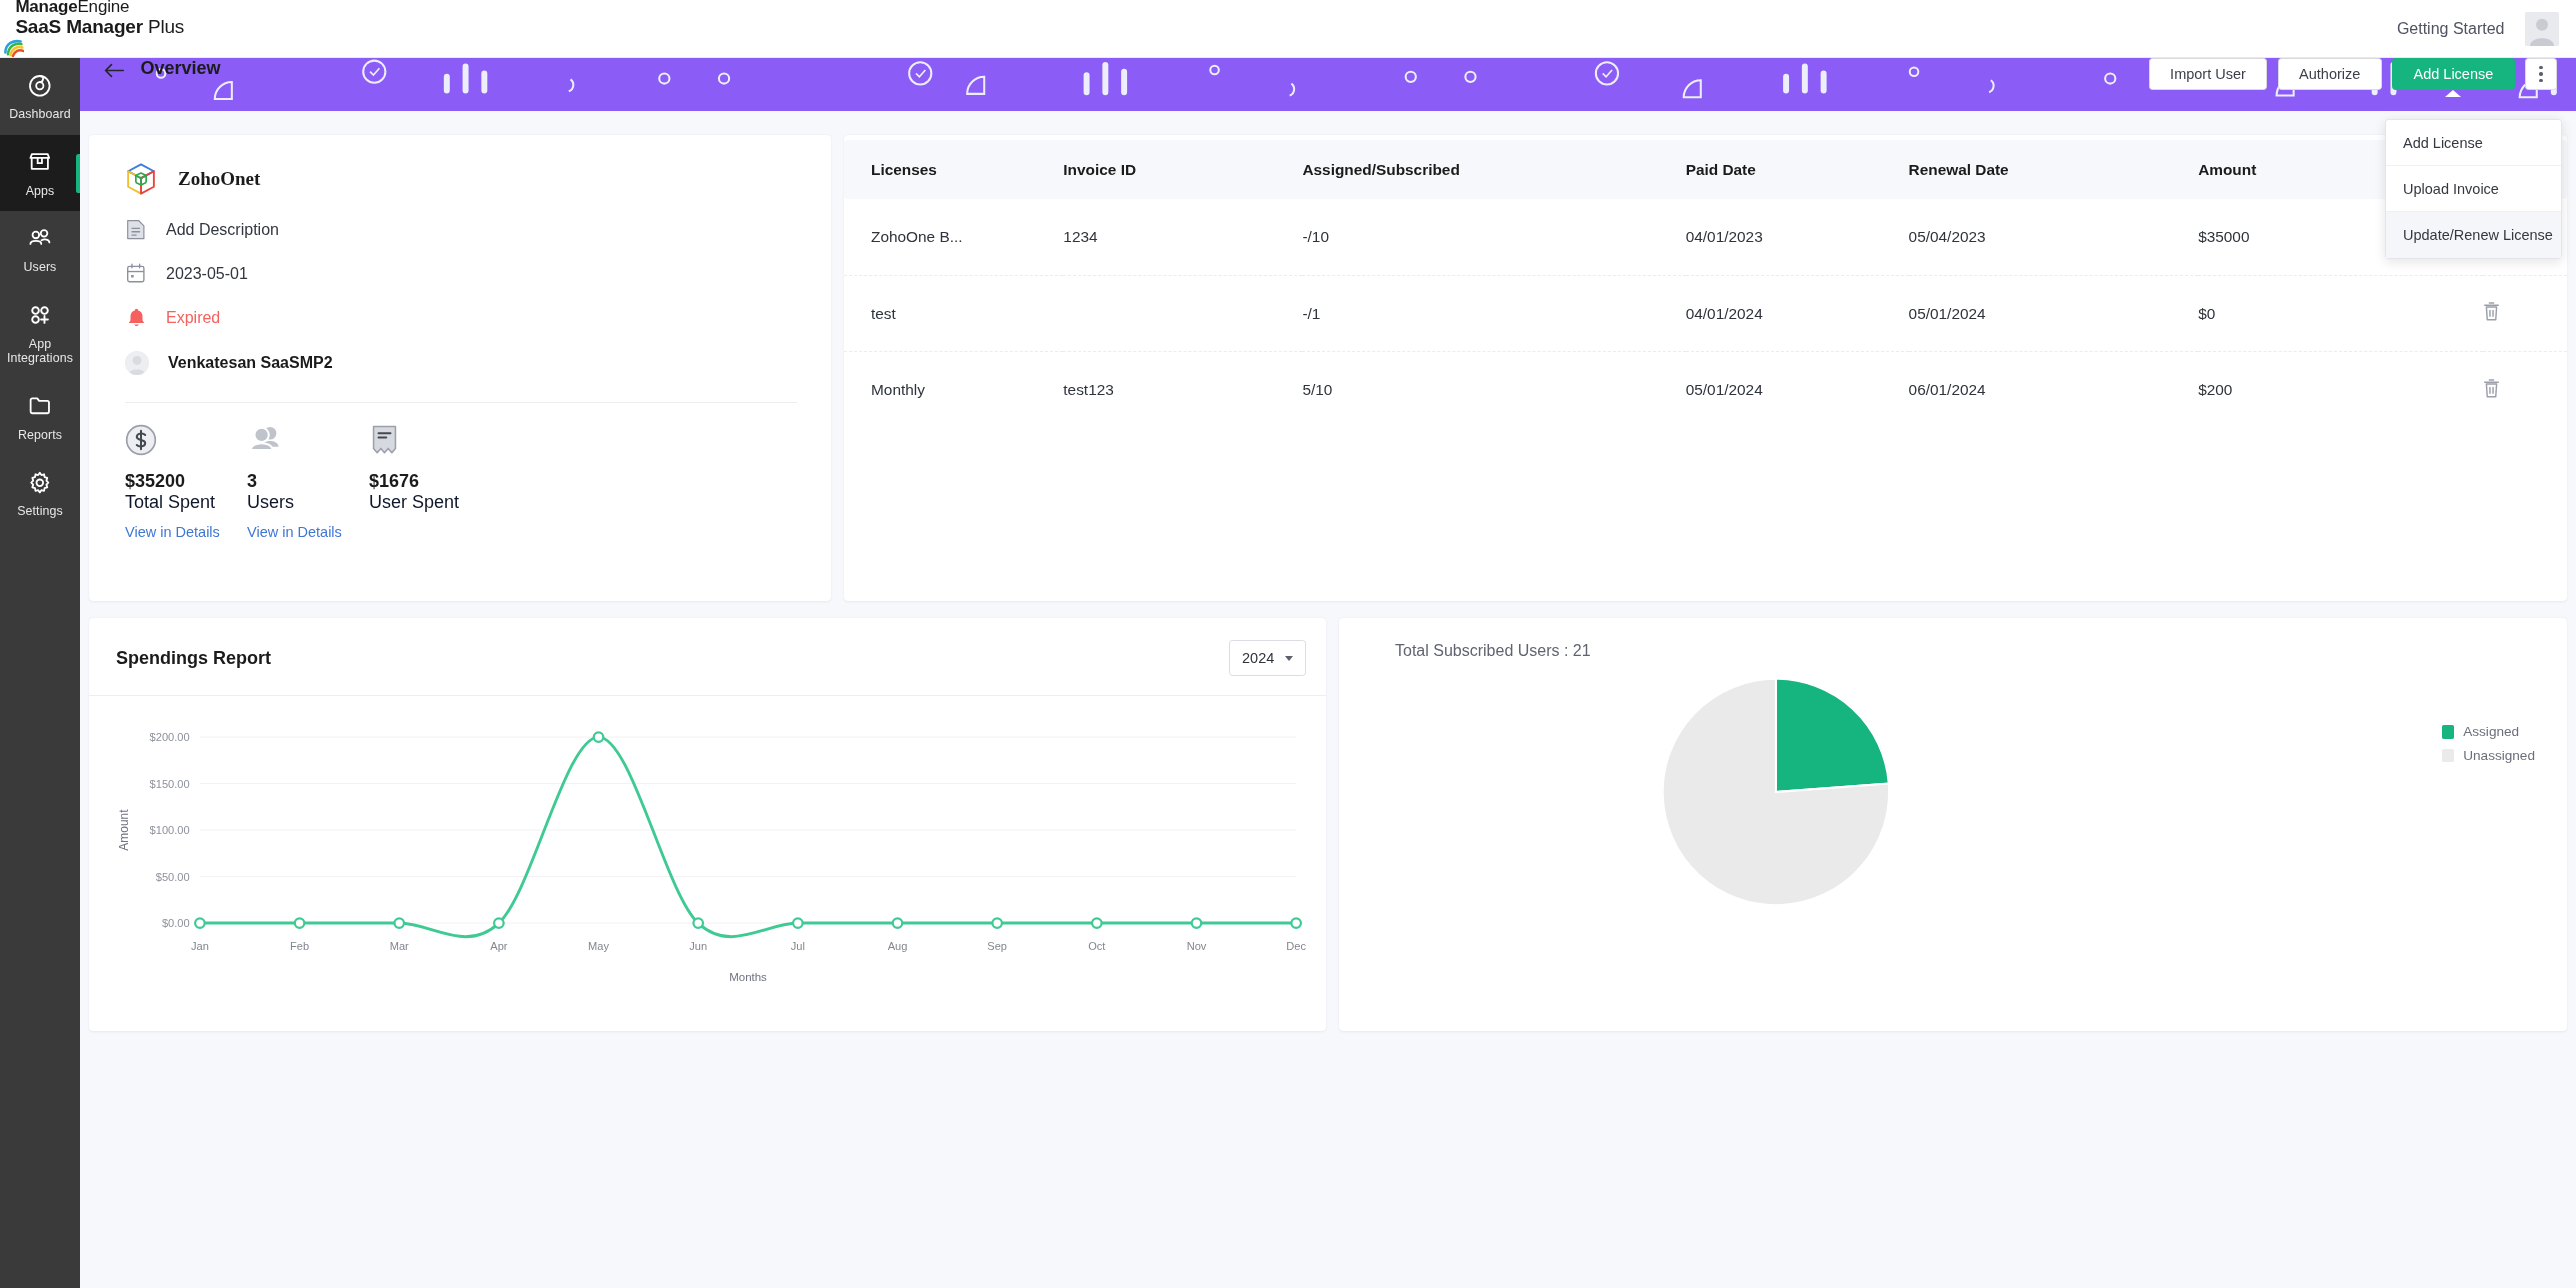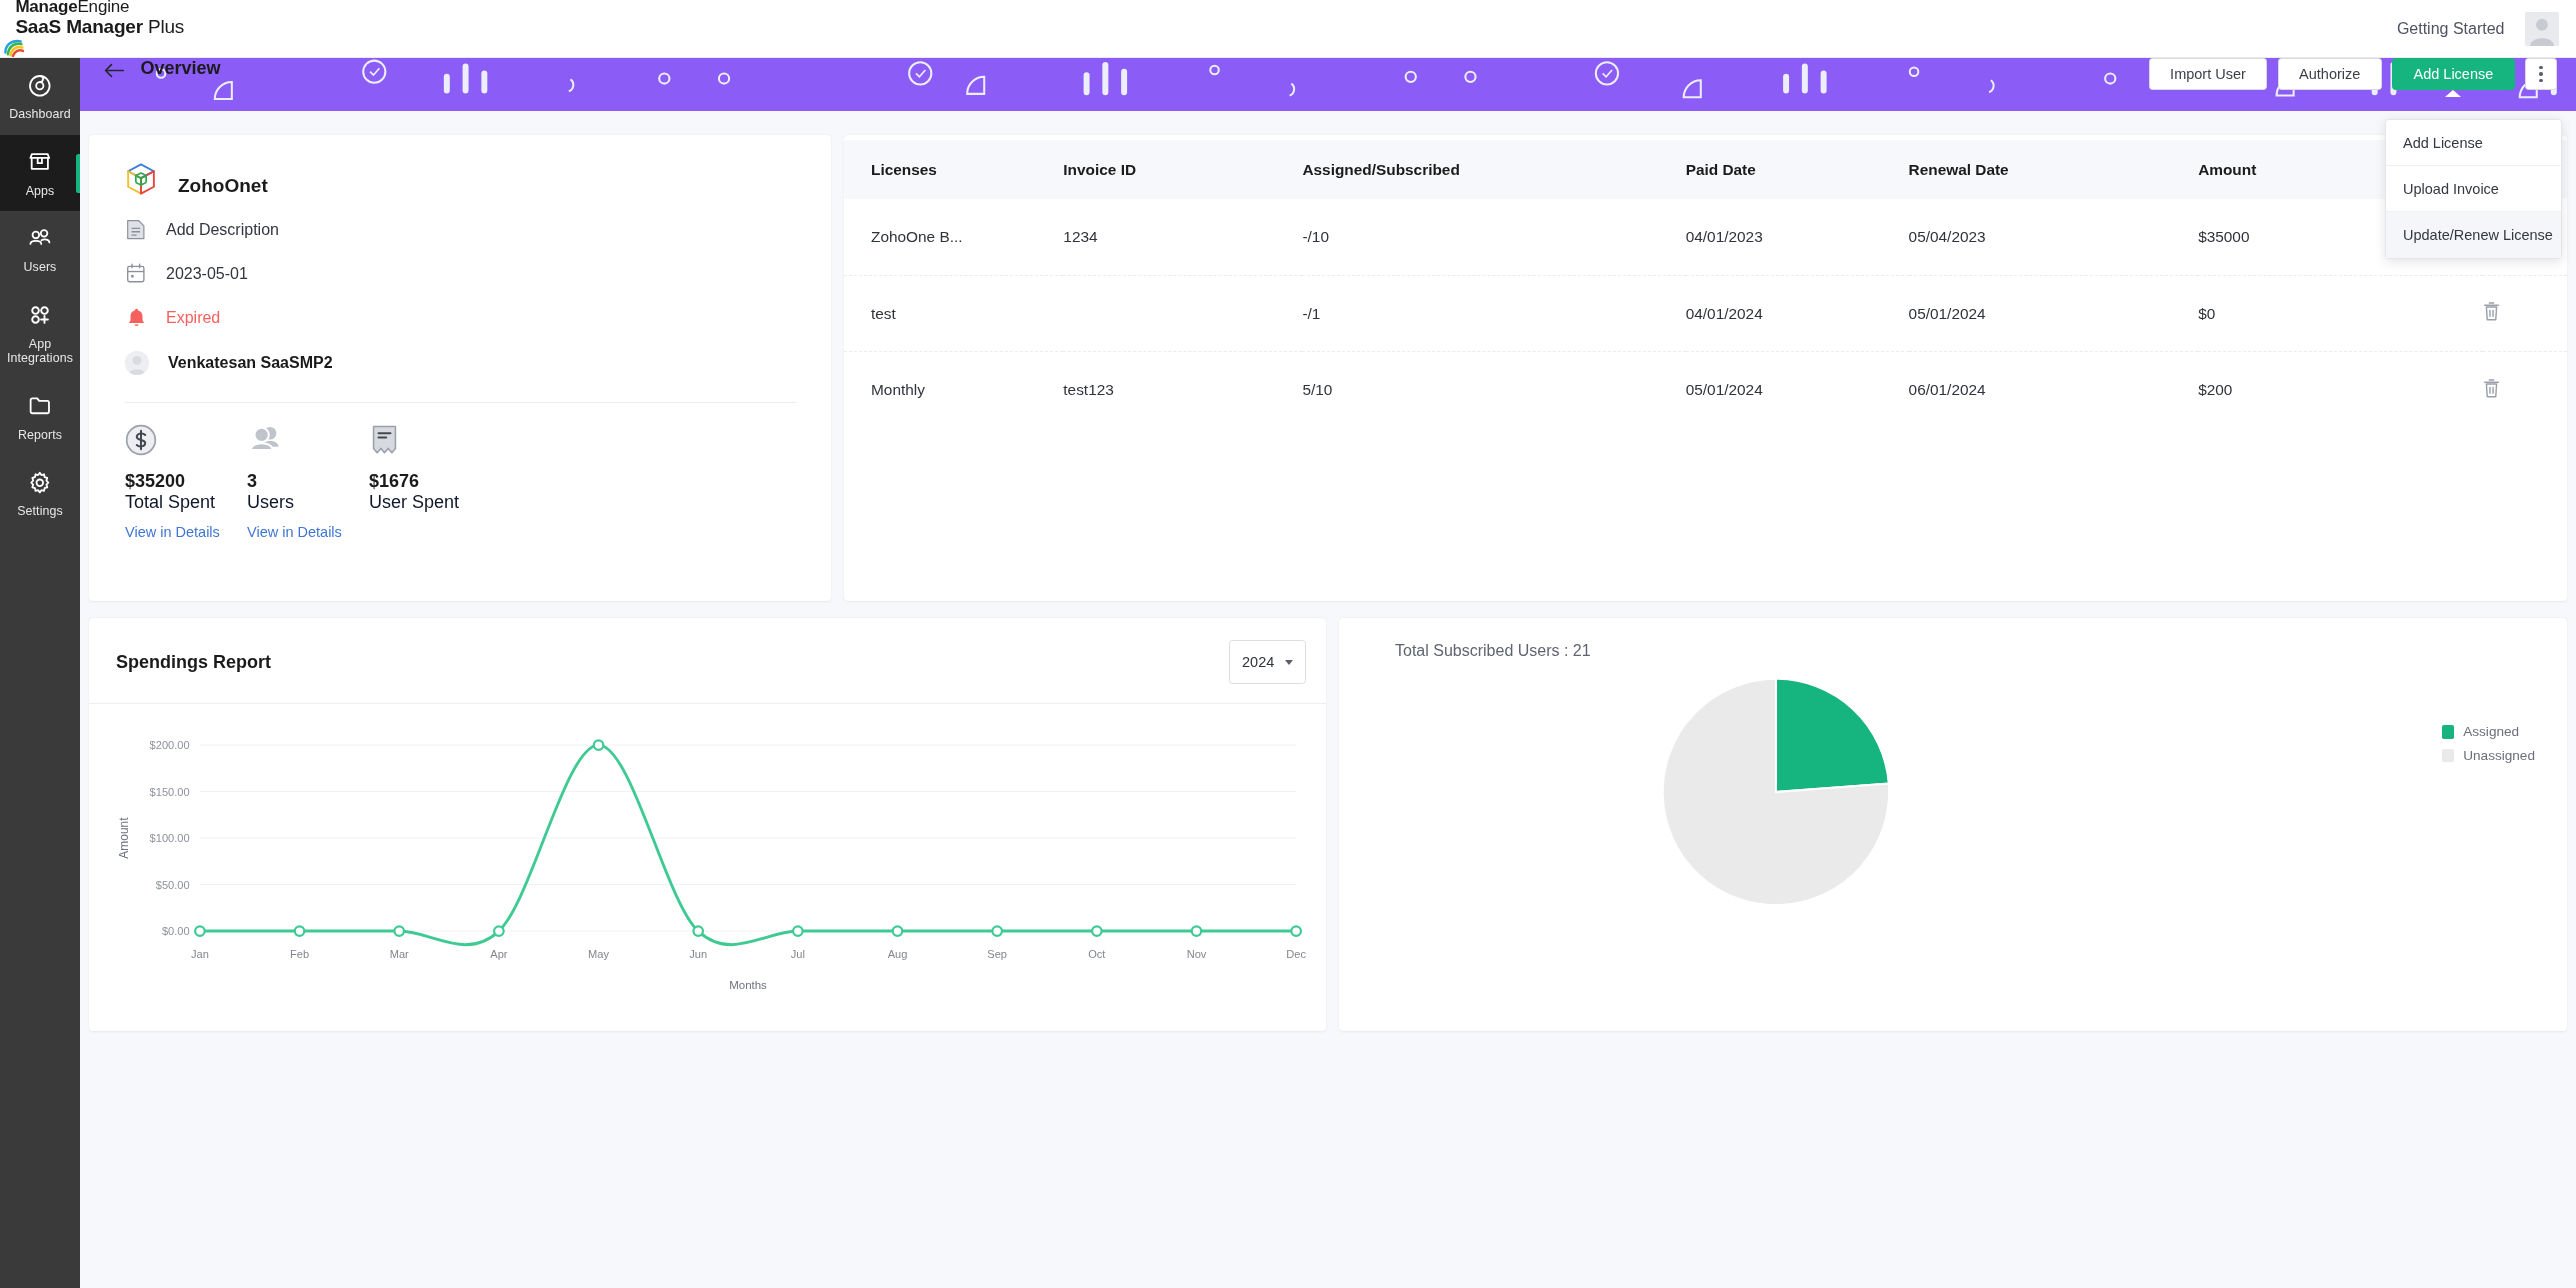--- a/index.html
+++ b/index.html
@@ -100,21 +100,21 @@
     height: 46px; display: flex; align-items: center; padding-left: 17px;
     font-size: 14.5px; color: #34383f; border-bottom: 0.9px solid #eef0f3; cursor: pointer;
   }
   .dd-item:last-child { border-bottom: none; }
   .dd-item.hovered { background: #f4f6f9; }
 
   
   .card { background: #fff; border-radius: 4.3px; box-shadow: 0 0.9px 2.6px rgba(25,30,50,0.07); }
 
   .app-card { position: absolute; left: 89px; top: 135px; width: 742px; height: 466px; }
-  .app-head { display: flex; align-items: flex-end; gap: 19px; padding: 25.6px 0 0 34px; }
+  .app-head { display: flex; align-items: center; gap: 19px; padding: 25.6px 0 0 34px; font-family: Liberation Serif, serif; }
   .app-logo { width: 36px; height: 36px; }
   .app-name { font-size: 19px; font-weight: bold; color: #1b1b1b; }
   .meta-row {
     display: flex; align-items: center; gap: 19px; padding-left: 36px; margin-top: 22px;
   }
   .meta-ico { width: 22px; height: 22px; display: flex; align-items: center; justify-content: center; }
   .meta-text { font-size: 16px; color: #32363f; }
   .meta-text.expired { color: #f4615e; }
   .meta-text.owner { font-weight: bold; color: #1b1b1b; }
   .avatar-sm {
@@ -154,21 +154,21 @@
   .col-act { width: 85px; }
   .trash { cursor: pointer; }
 
   
   .spend-card { position: absolute; left: 89px; top: 618px; width: 1237px; height: 413px; }
   .spend-head {
     display: flex; align-items: center; padding: 22px 20.5px 0 27px;
   }
   .spend-title { font-size: 18px; font-weight: bold; color: #1b1b1b; }
   .year-sel {
-    margin-left: auto; height: 44px; padding: 0 12px; border: 0.9px solid #dcdde2;
+    margin-left: auto; height: 36px; padding: 0 12px; border: 0.9px solid #dcdde2;
     border-radius: 3.4px; background: #fff; display: flex; align-items: center; gap: 10.2px;
     font-size: 14.5px; color: #30343c; cursor: pointer;
   }
   .caret { width: 0; height: 0; border-left: 4.3px solid transparent;
            border-right: 4.3px solid transparent; border-top: 5.1px solid #5c606c; }
   .spend-sep { height: 0.9px; background: #eceef2; margin-top: 19px; }
 
   .usage-card { position: absolute; left: 1339px; top: 618px; width: 1228px; height: 413px; }
   .usage-tabbar {
     display: flex; gap: 34px; padding: 22px 0 0 27px; border-bottom: 0.9px solid #ededf1;

